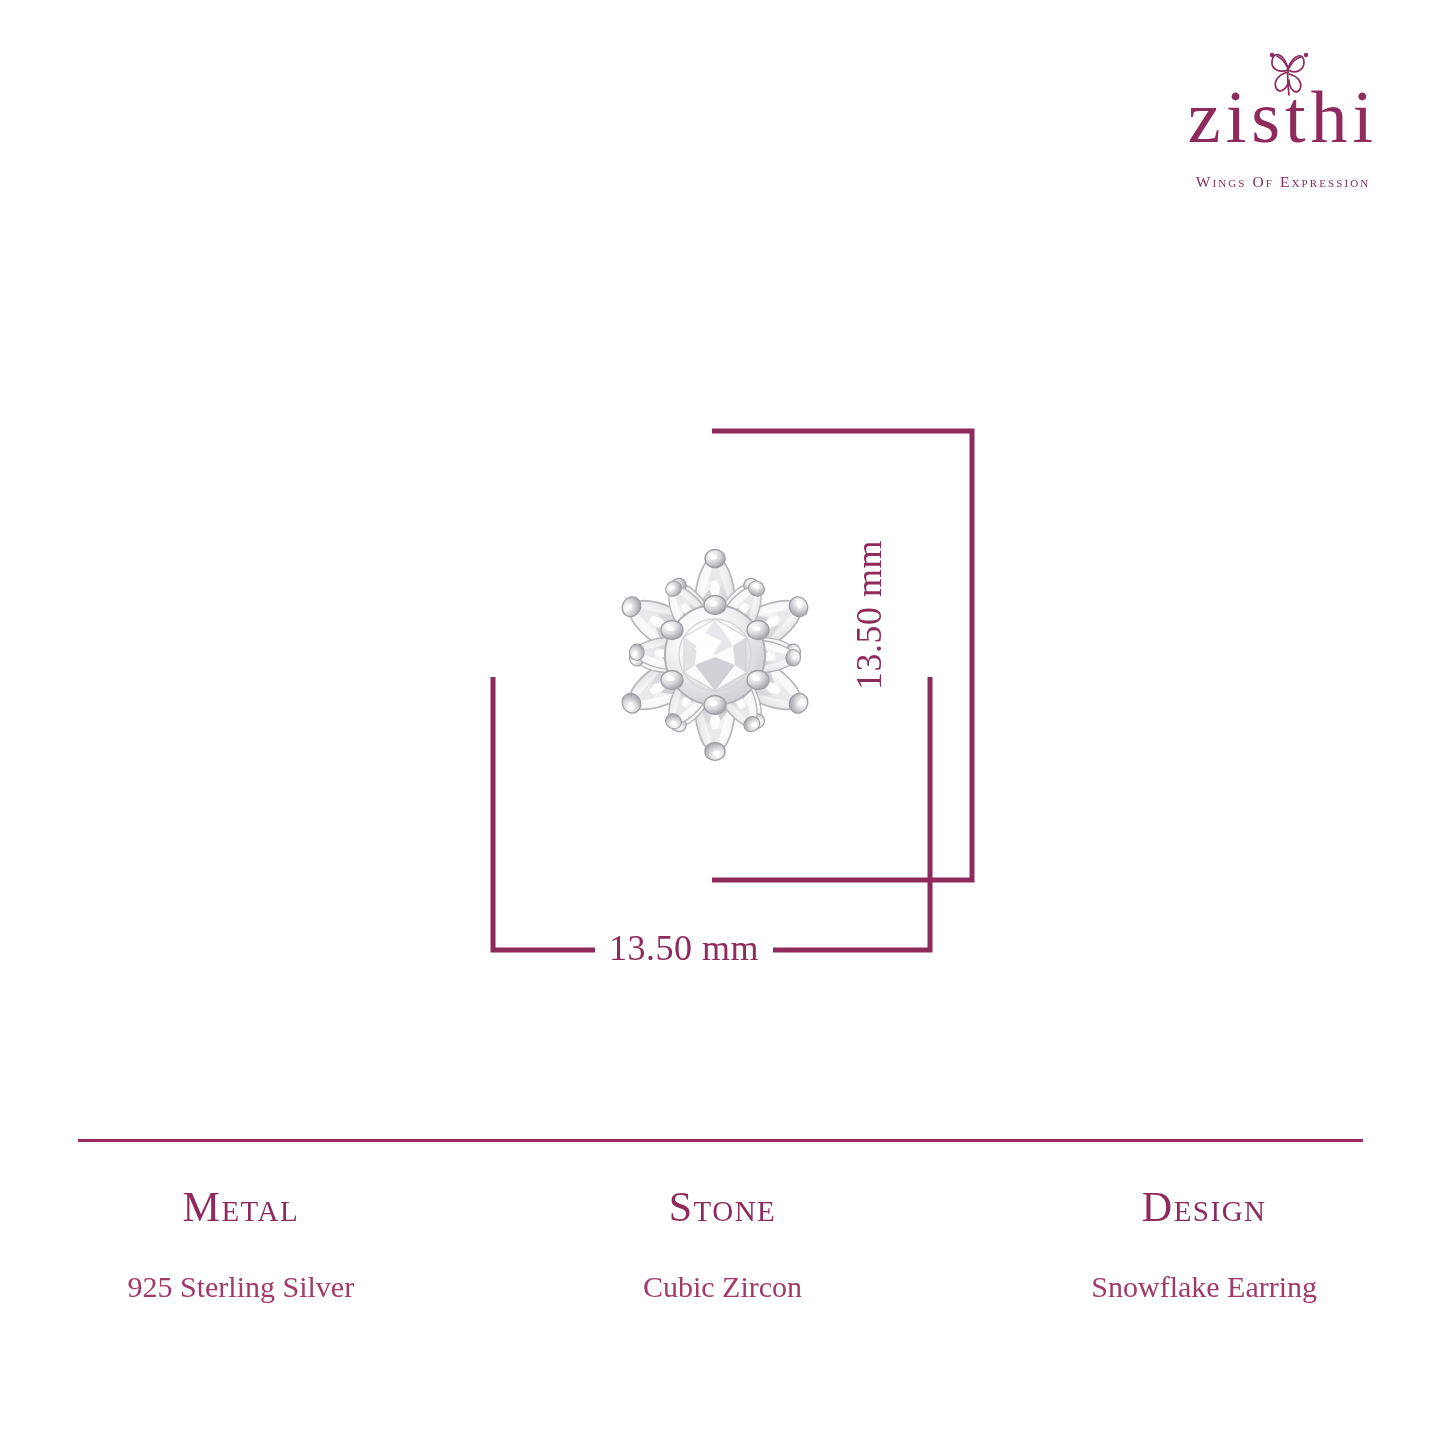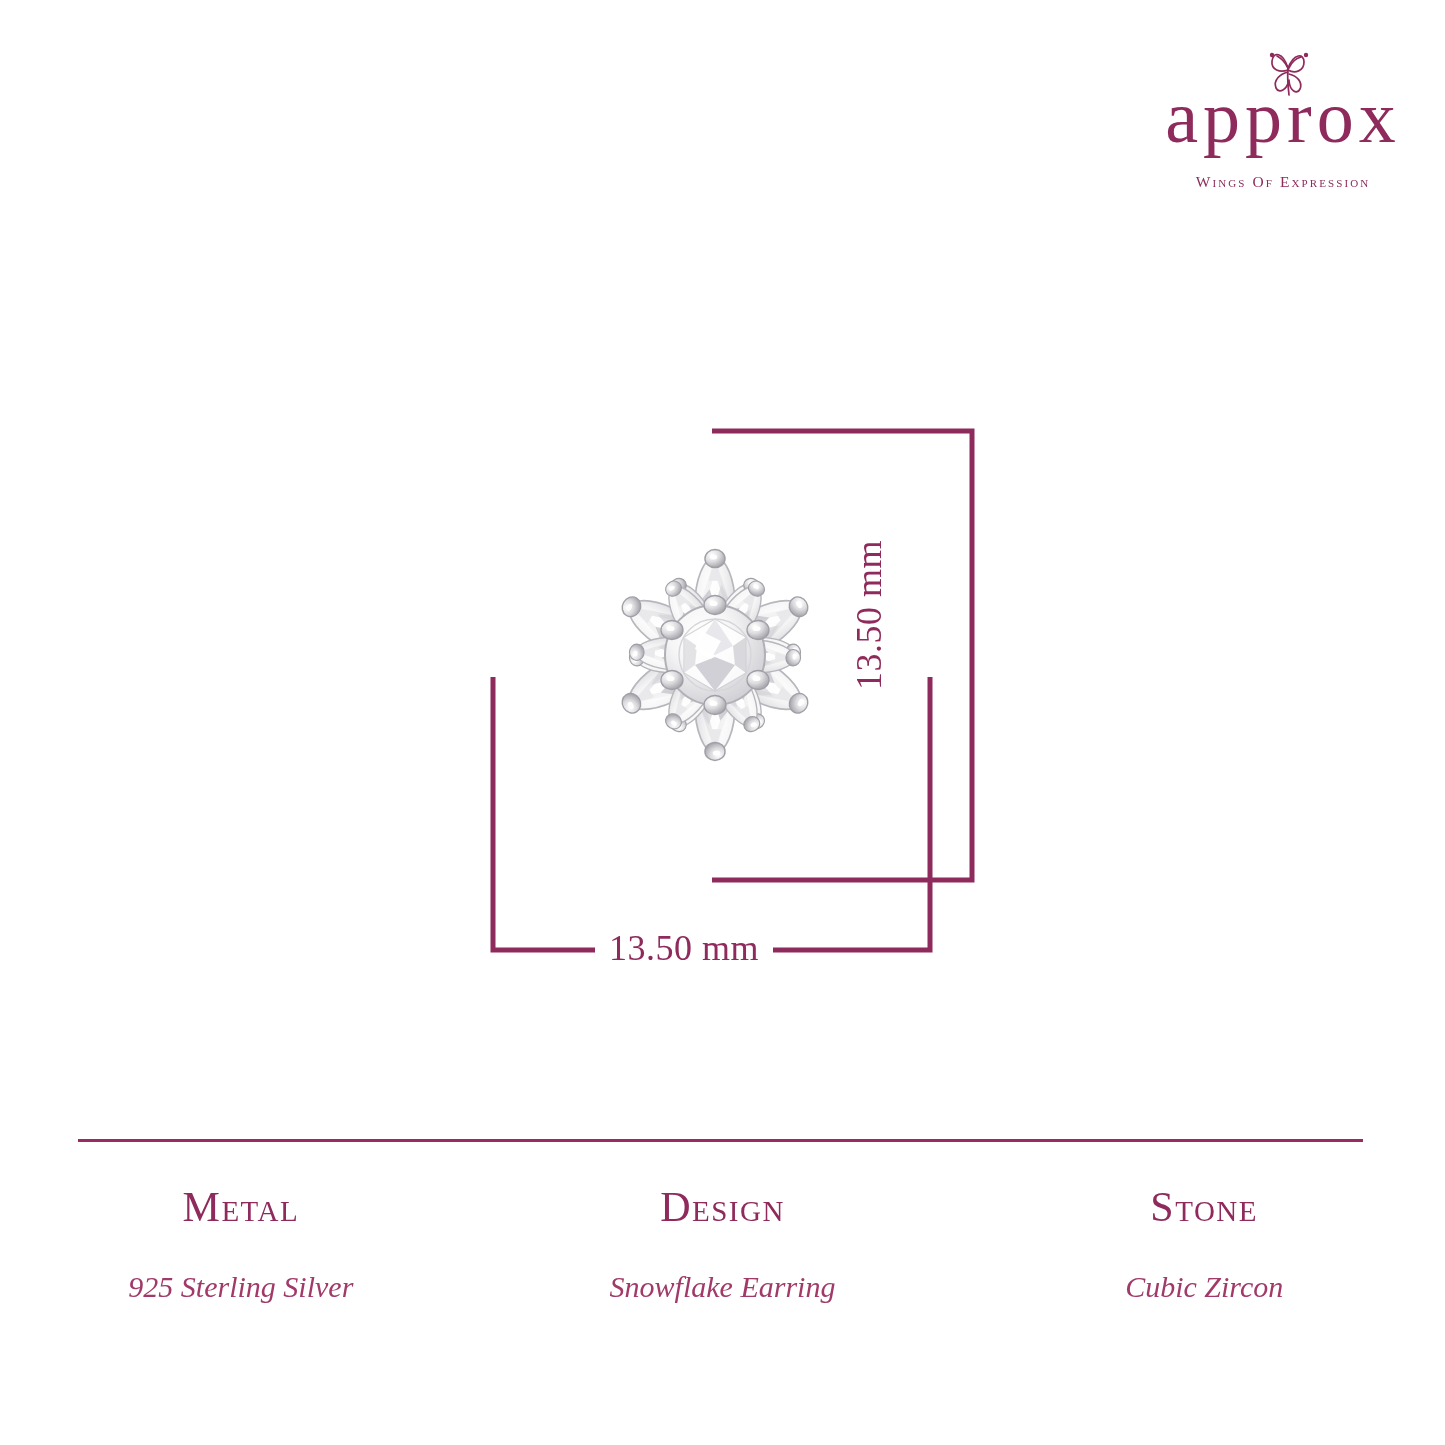--- a/index.html
+++ b/index.html
@@ -143,21 +143,20 @@
     letter-spacing: 1.5px;
     line-height: 1;
     margin: 0 0 44px 0;
     font-weight: 400;
   }
   .spec-value {
     font-size: 30px;
     color: #a13a69;
     line-height: 1;
     font-weight: 400;
-    font-style: italic;
   }
 </style>
 </head>
 <body>
 
 <div id="page">
 
   <div id="logo">
     <span id="logo-butterfly">
       <svg viewBox="0 0 56 56" width="56" height="56" aria-hidden="true">
@@ -167,21 +166,21 @@
           <path d="M27 22 C33 7 43 7 43 16 C43 25 34 28 27 24"></path>
           <path d="M27 26 C19 28 12 34 15 42 C18 48 26 44 28 34"></path>
           <path d="M28 28 C36 30 42 36 39 43 C36 49 29 45 28 35"></path>
           <path d="M27 22 C24 16 20 12 16 10"></path>
           <path d="M28 22 C31 15 36 12 40 11"></path>
         </g>
         <circle cx="11" cy="9" r="2.2" fill="#8e2a5c"></circle>
         <circle cx="45" cy="9" r="2.2" fill="#8e2a5c"></circle>
       </svg>
     </span>
-    <span id="logo-wordmark">approx</span>
+    <span id="logo-wordmark">zisthi</span>
     <span id="logo-tagline">Wings Of Expression</span>
   </div>
 
 
   <div id="stage">
 
     <svg width="1445" height="1445" style="position:absolute;left:0;top:0;" aria-hidden="true">
       <g stroke="#8e2a5c" stroke-width="5" fill="none" stroke-linecap="butt">
 
         <path d="M712 431 L972 431 L972 880 L712 880"></path>
@@ -316,22 +315,22 @@
   </div>
 
   <div id="divider"></div>
 
   <div id="spec-row">
     <div class="spec-col">
       <div class="spec-heading">Metal</div>
       <div class="spec-value">925 Sterling Silver</div>
     </div>
     <div class="spec-col">
+      <div class="spec-heading">Stone</div>
+      <div class="spec-value">Cubic Zircon</div>
+    </div>
+    <div class="spec-col">
       <div class="spec-heading">Design</div>
       <div class="spec-value">Snowflake Earring</div>
     </div>
-    <div class="spec-col">
-      <div class="spec-heading">Stone</div>
-      <div class="spec-value">Cubic Zircon</div>
-    </div>
   </div>
 
 </div>
 
 </body></html>

